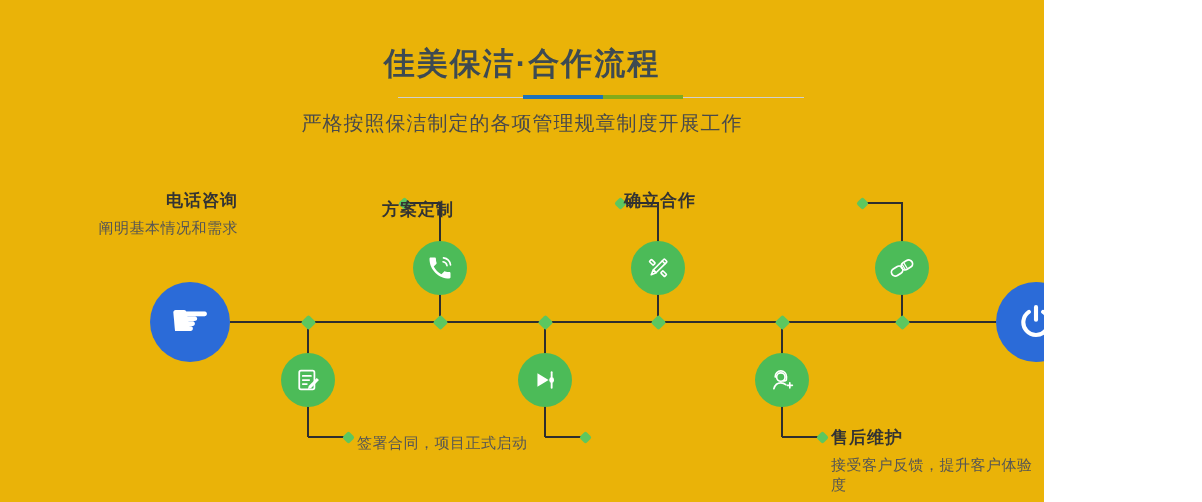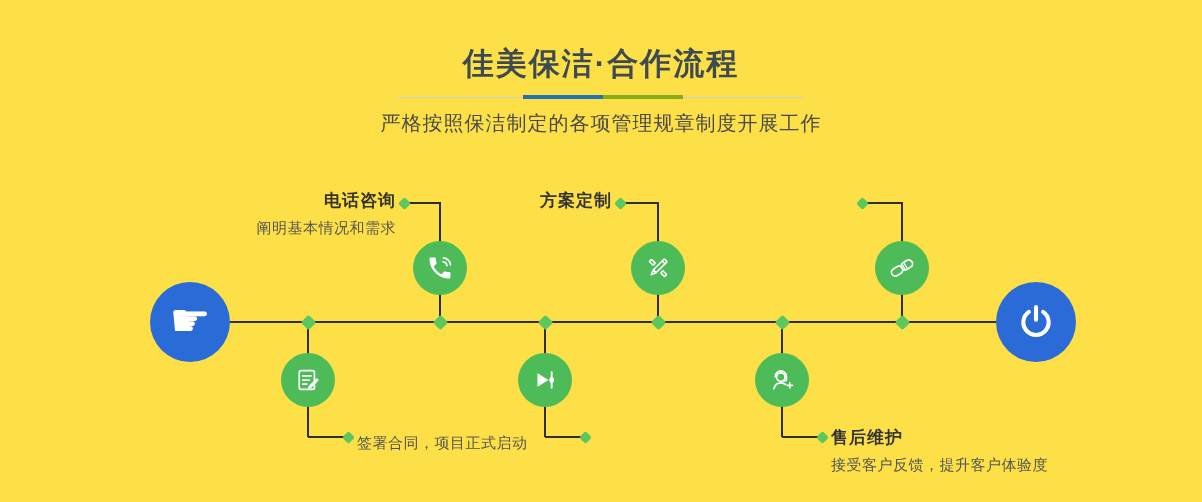--- a/index.html
+++ b/index.html
@@ -1,17 +1,17 @@
 <!DOCTYPE html>
 <html><head>
 <meta charset="utf-8">
 <style>
   html,body{margin:0;padding:0;background:#fff;}
   .canvas{
-    position:relative;width:1202px;height:502px;background:#fde047;overflow:hidden;
+    position:relative;width:1044px;height:502px;background:#eab308;overflow:hidden;
     font-family:"Liberation Sans","DejaVu Sans",sans-serif;
   }
   
   .page-title{
     position:absolute;top:44px;left:0;width:100%;text-align:center;
     font-size:31px;font-weight:bold;color:#3d4a52;letter-spacing:2px;line-height:40px;
   }
   .divider{position:absolute;top:95px;left:398px;width:406px;height:5px;}
   .divider .base{position:absolute;top:2px;left:0;width:100%;height:1px;background:#cfcfcf;}
   .divider .seg-blue{position:absolute;top:0;left:125px;width:80px;height:4px;background:#1e73b8;}
@@ -164,24 +164,25 @@
         <path d="M15.8 9.5v1.6a1.6 1.6 0 0 1-1.6 1.6h-1"></path>
         <path d="M16.5 16.6h4.4M18.7 14.4v4.4"></path>
       </svg>
     </span>
   </div>
 
   <div class="label top" style="right:806px;top:190px;">
     <div class="t">电话咨询</div>
     <div class="d">阐明基本情况和需求</div>
   </div>
-  <div class="label top" style="right:590px;top:190px;text-align:center;">
+  <div class="label top" style="right:590px;top:199px;text-align:center;">
     <div class="t">方案定制</div>
   </div>
   <div class="label top" style="right:348px;top:190px;">
+    <div class="t">确立合作</div>
   </div>
 
   <div class="label bottom" style="left:357px;top:427px;">
     <div class="d">签署合同，项目正式启动</div>
   </div>
   <div class="label bottom" style="left:831px;top:427px;">
     <div class="t">售后维护</div>
     <div class="d">接受客户反馈，提升客户体验度</div>
   </div>
 

